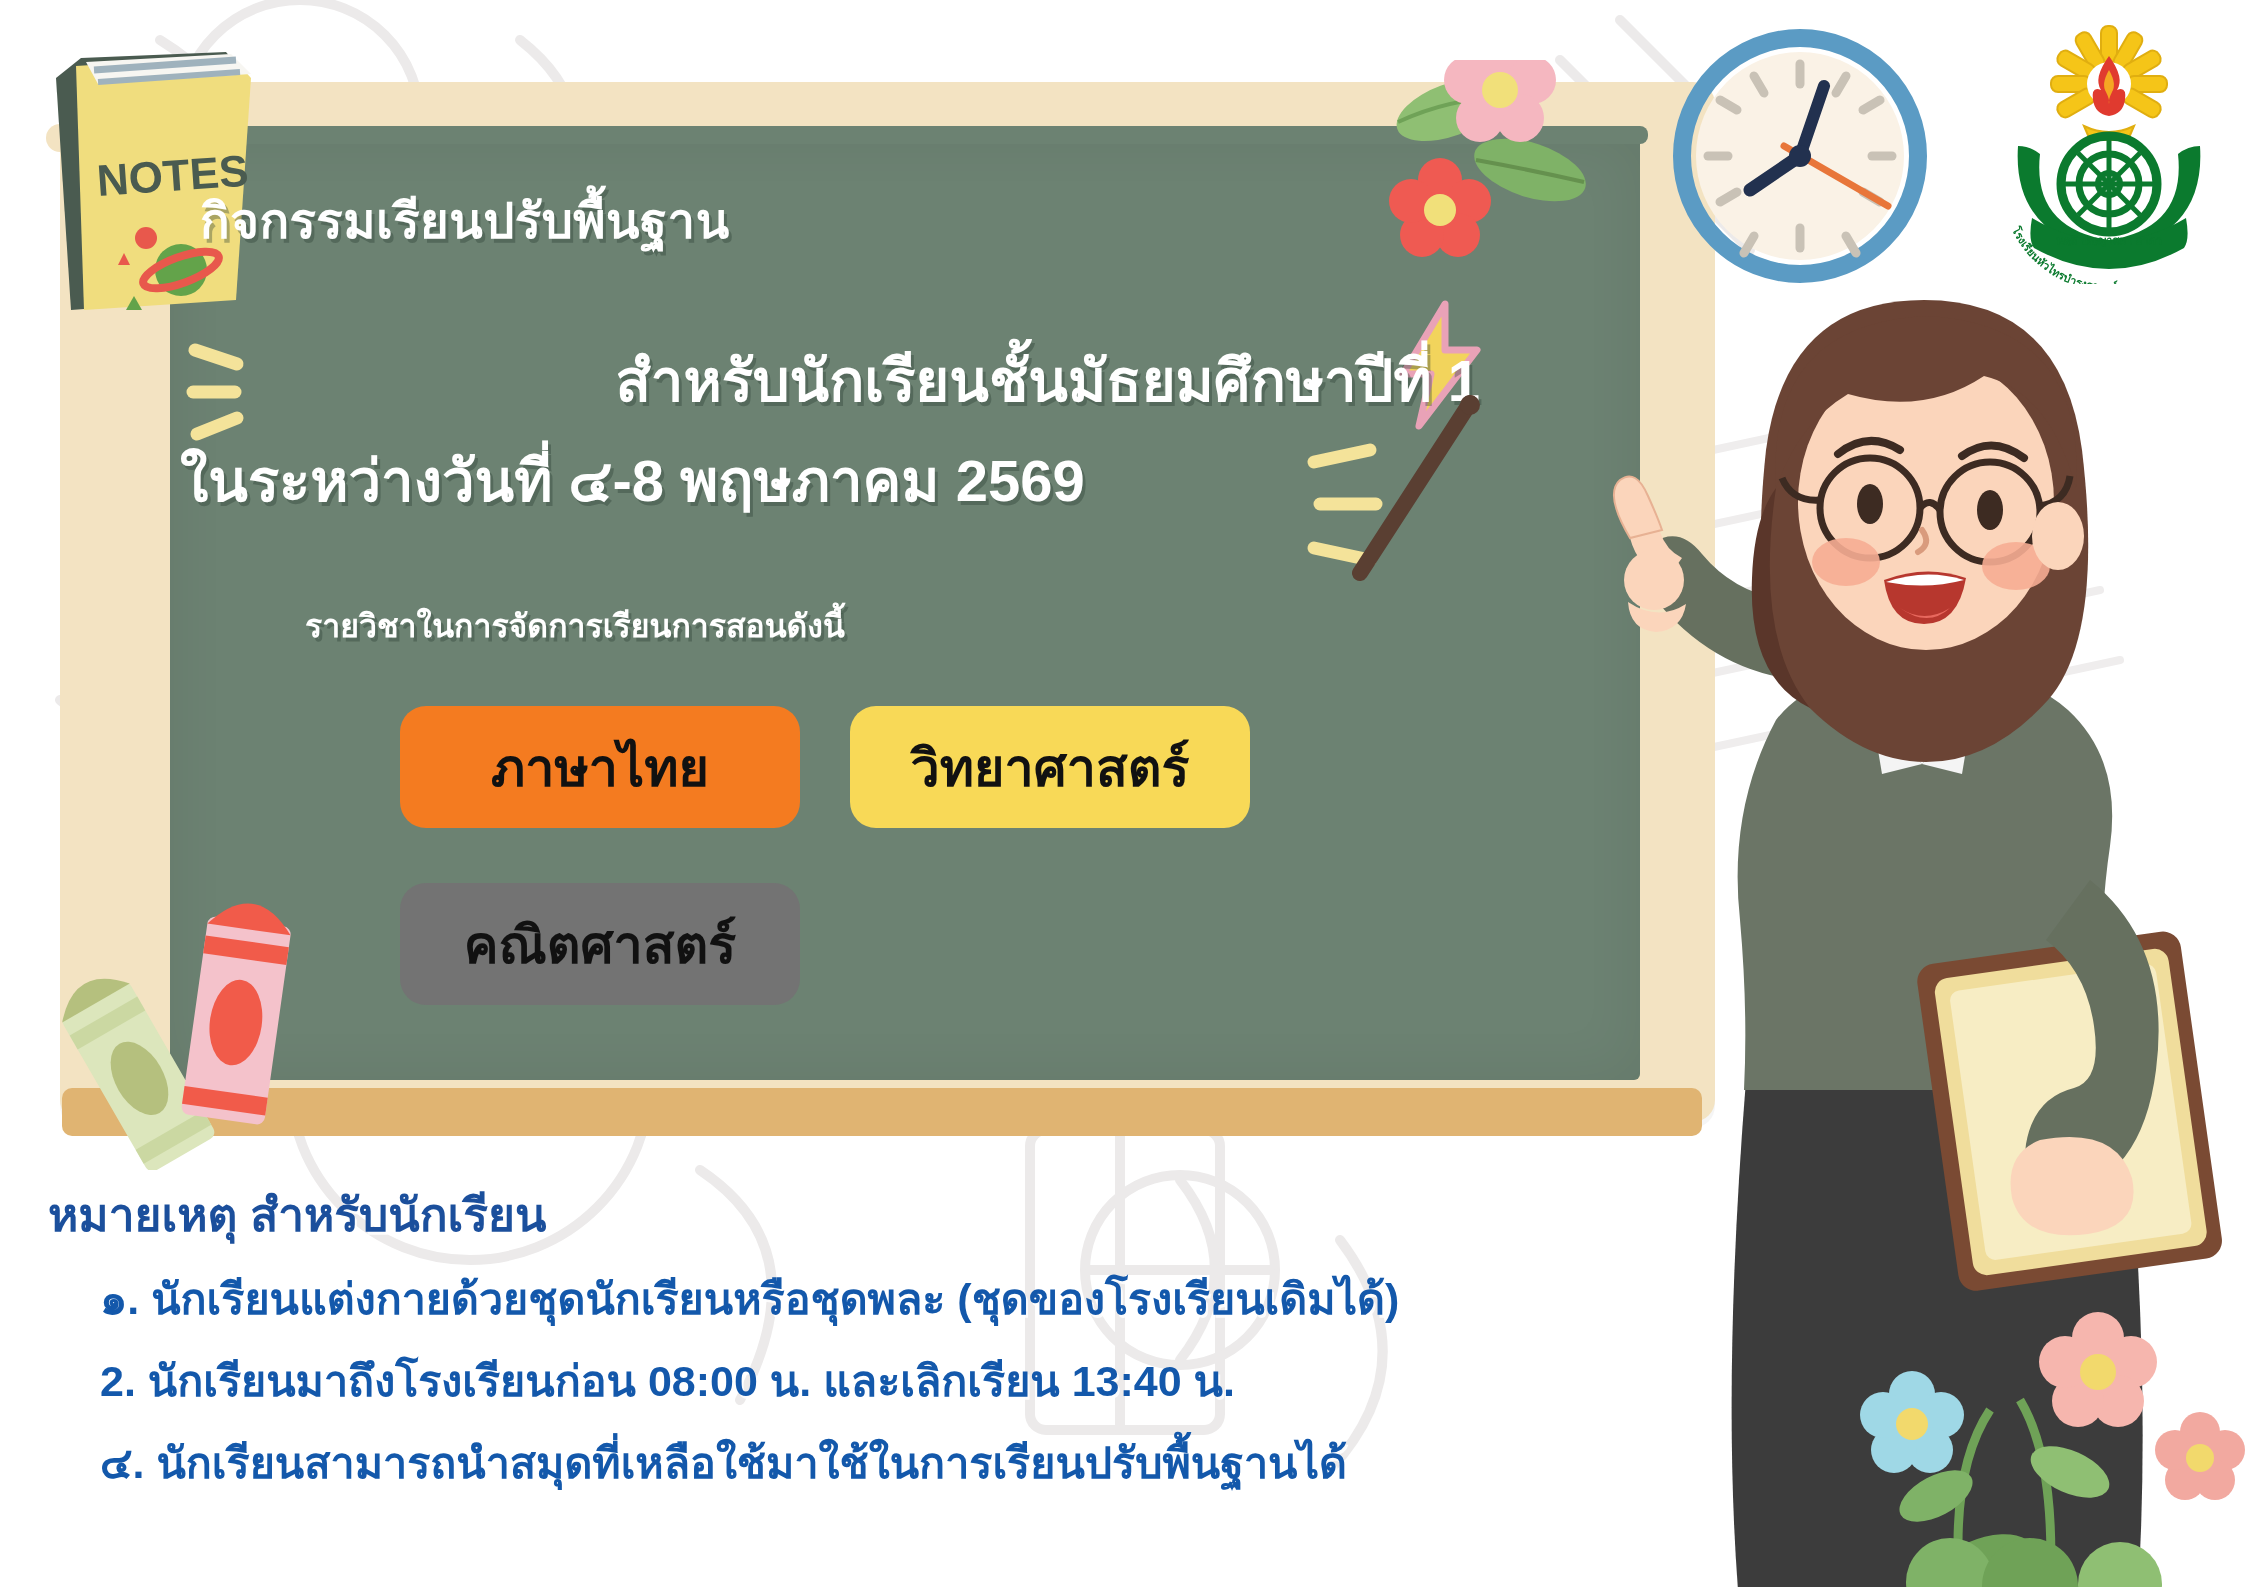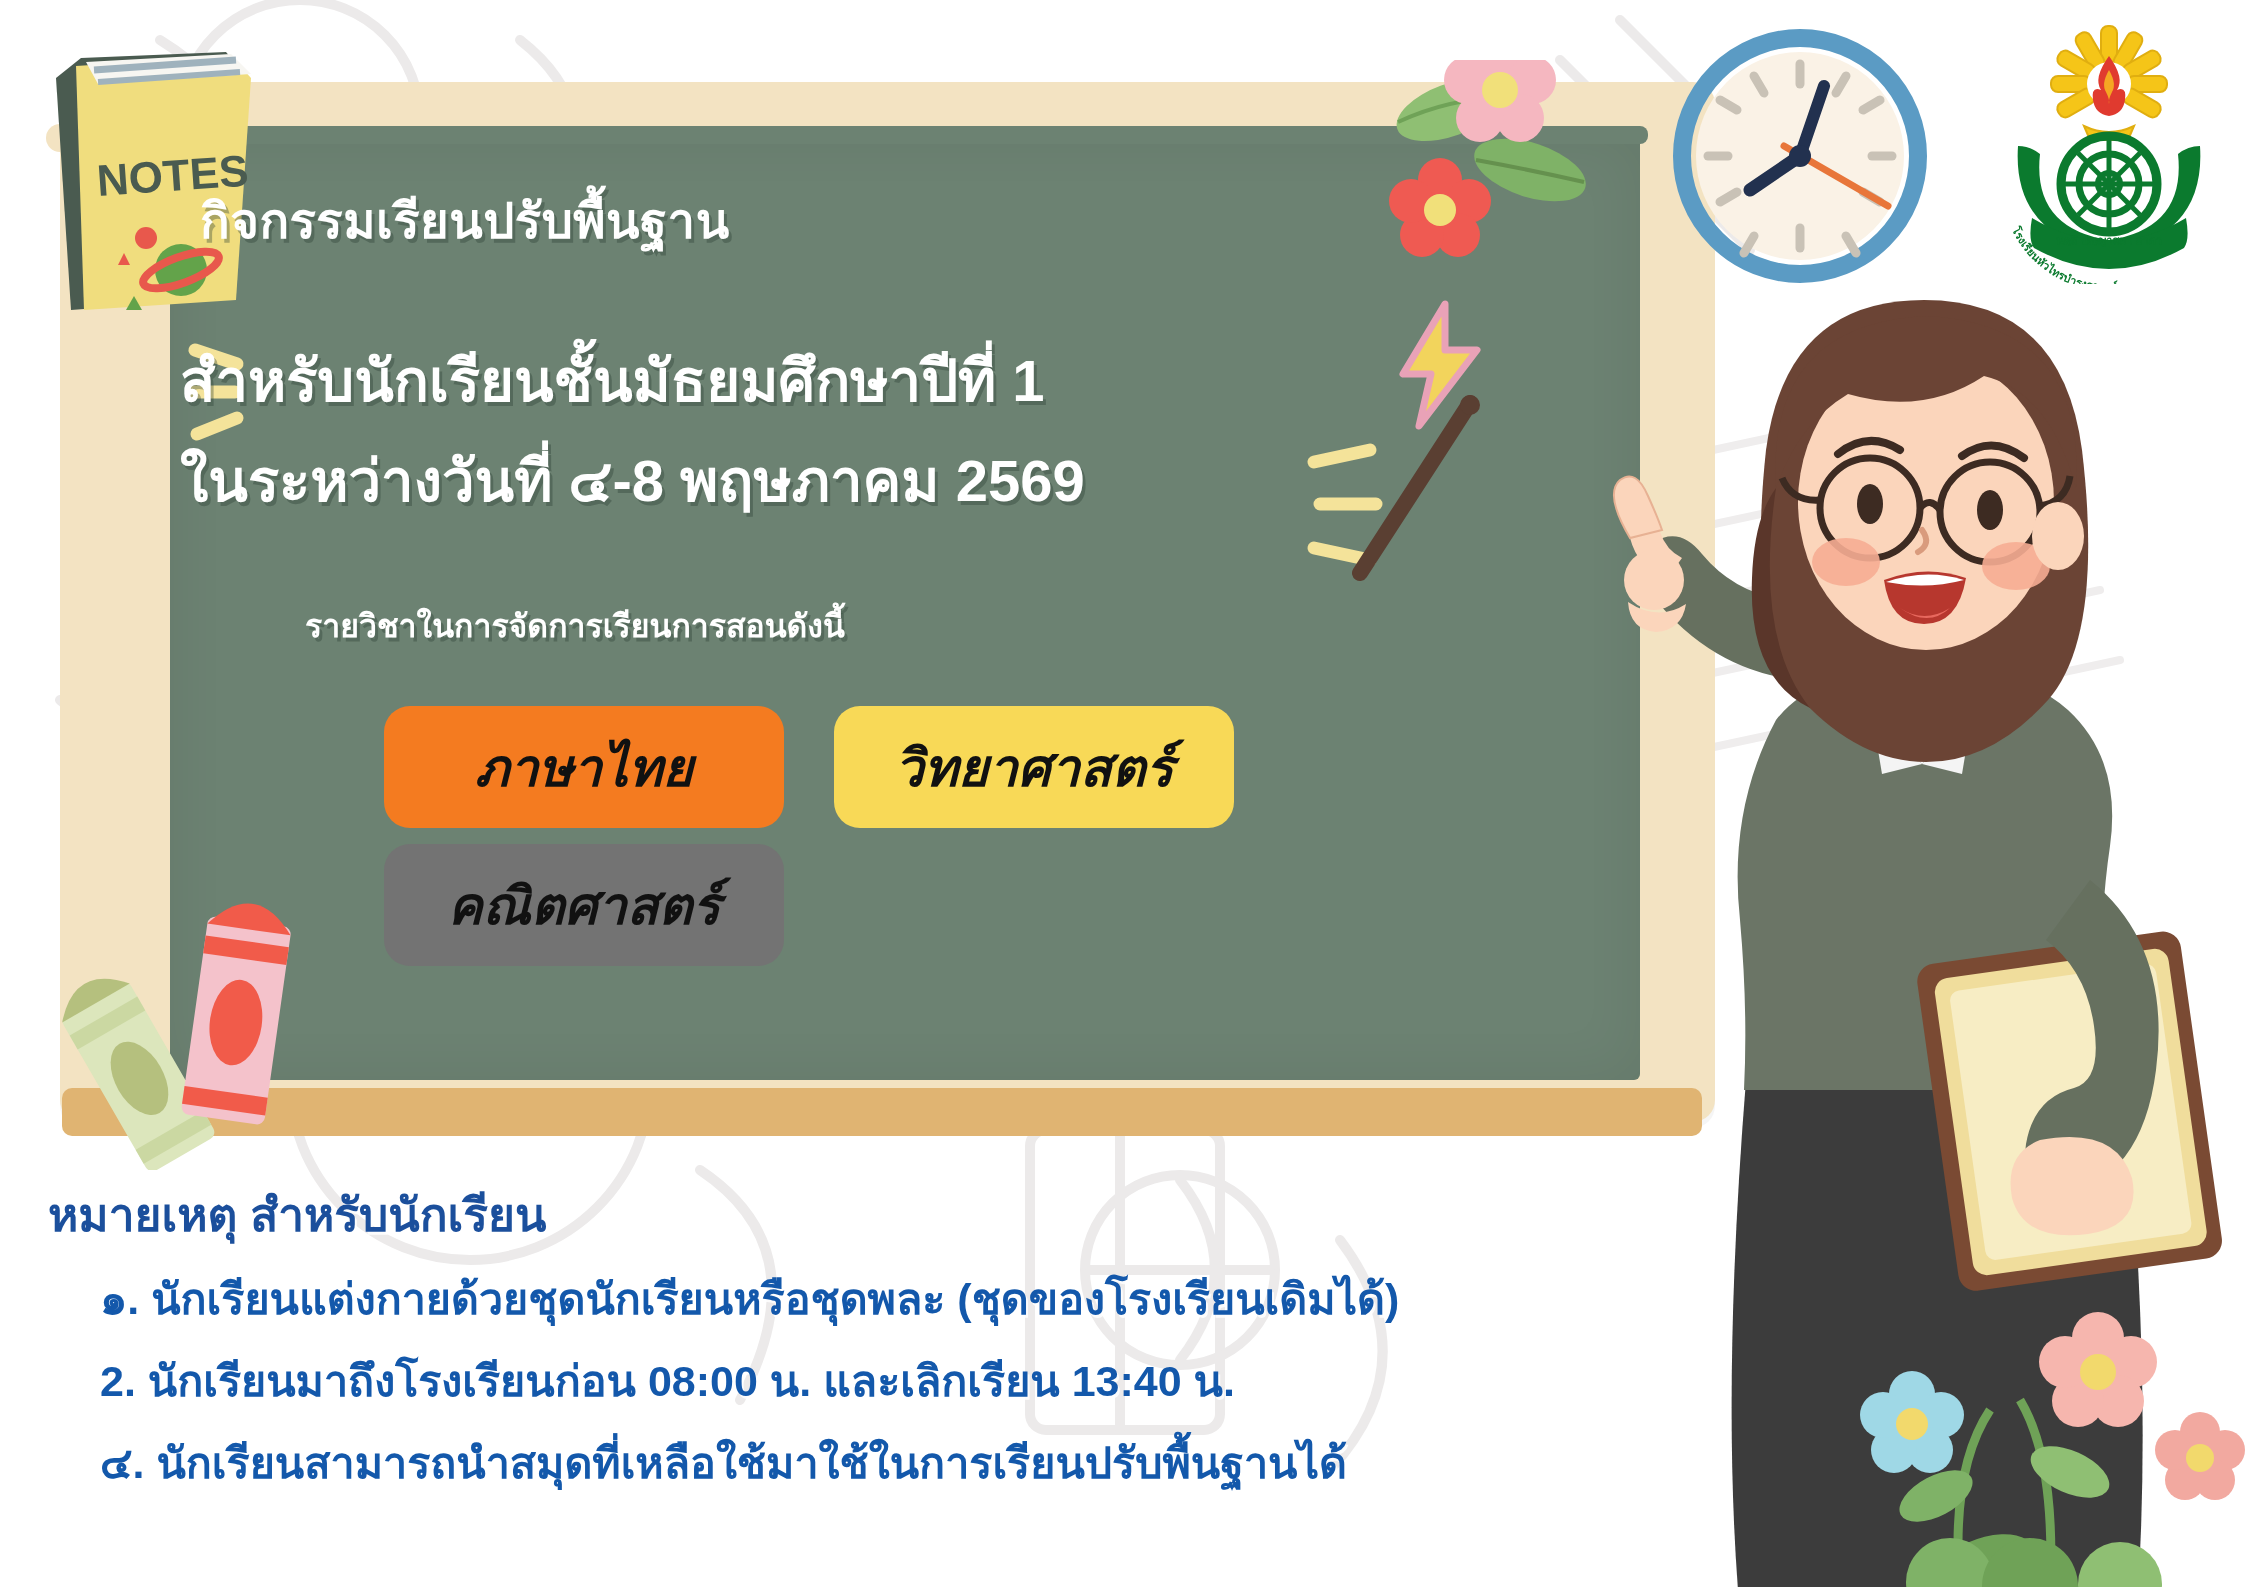--- a/index.html
+++ b/index.html
@@ -53,29 +53,29 @@
   }
 
   
   .board-text { position:absolute; z-index:8; color:#ffffff;
       text-shadow:3px 4px 0 rgba(40,60,48,.35); }
   .title {
     left:200px; top:196px; width:1300px;
     font-size:49px; font-weight:700; letter-spacing:.5px;
     line-height:1.05;
   }
-  .sub1 { left:180px; top:334px; width:1300px; font-size:58px; font-weight:700; }
+  .sub1 { left:180px; top:334px; width:1300px; font-size:58px; font-weight:700;text-align:right; }
   .sub2 { left:180px; top:434px; width:1300px; font-size:58px; font-weight:700; }
   .sectionlabel { left:305px; top:600px; width:1200px; font-size:32px; font-weight:700; }
 
   
   .chips {
-    position:absolute; left:384px; top:706px;
+    position:absolute; left:400px; top:706px;
     width:880px; z-index:9;
-    display:grid; grid-template-columns:400px 400px; gap:16px 50px;font-style:italic;
+    display:grid; grid-template-columns:400px 400px; gap:55px 50px;
   }
   .chip {
     height:122px; border-radius:26px;
     display:flex; align-items:center; justify-content:center;
     font-size:52px; font-weight:700; color:#111111;
     text-shadow:none;
   }
 
   
   .notes-book{ position:absolute; left:26px; top:48px; width:250px; height:270px; z-index:6; }

